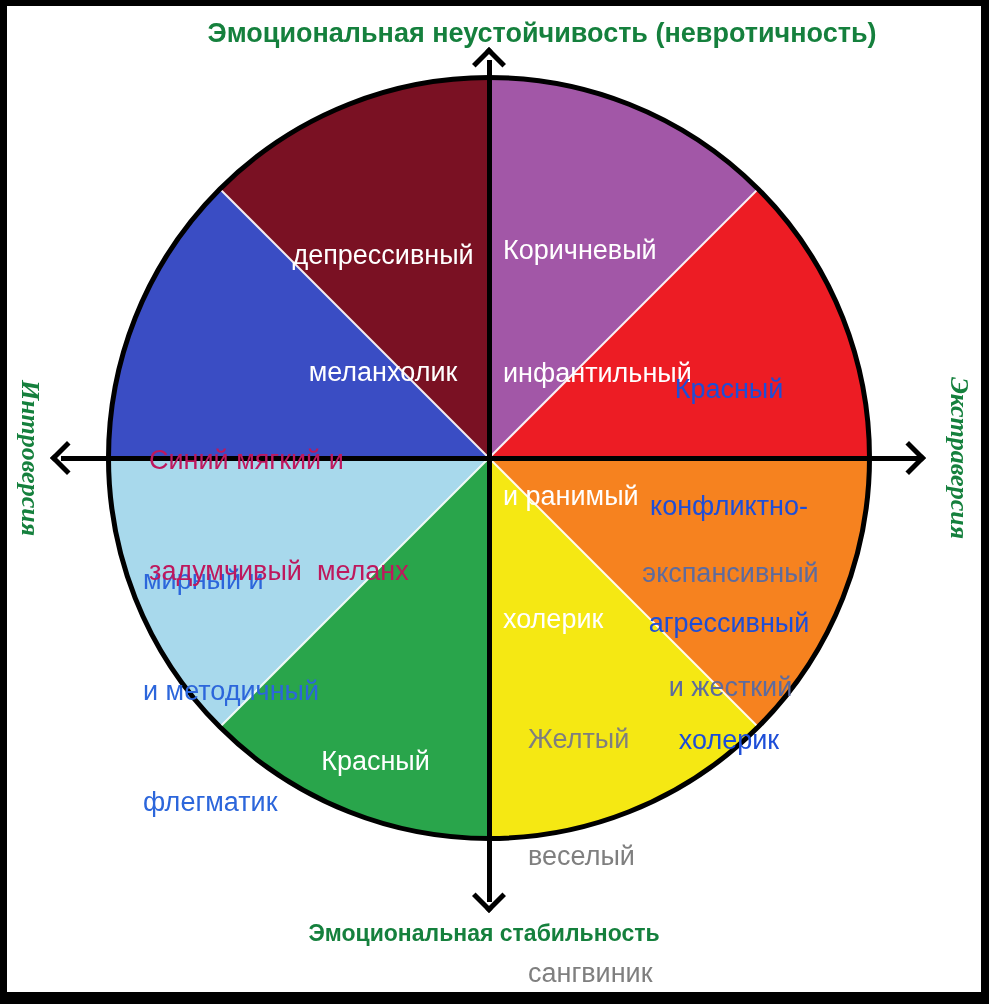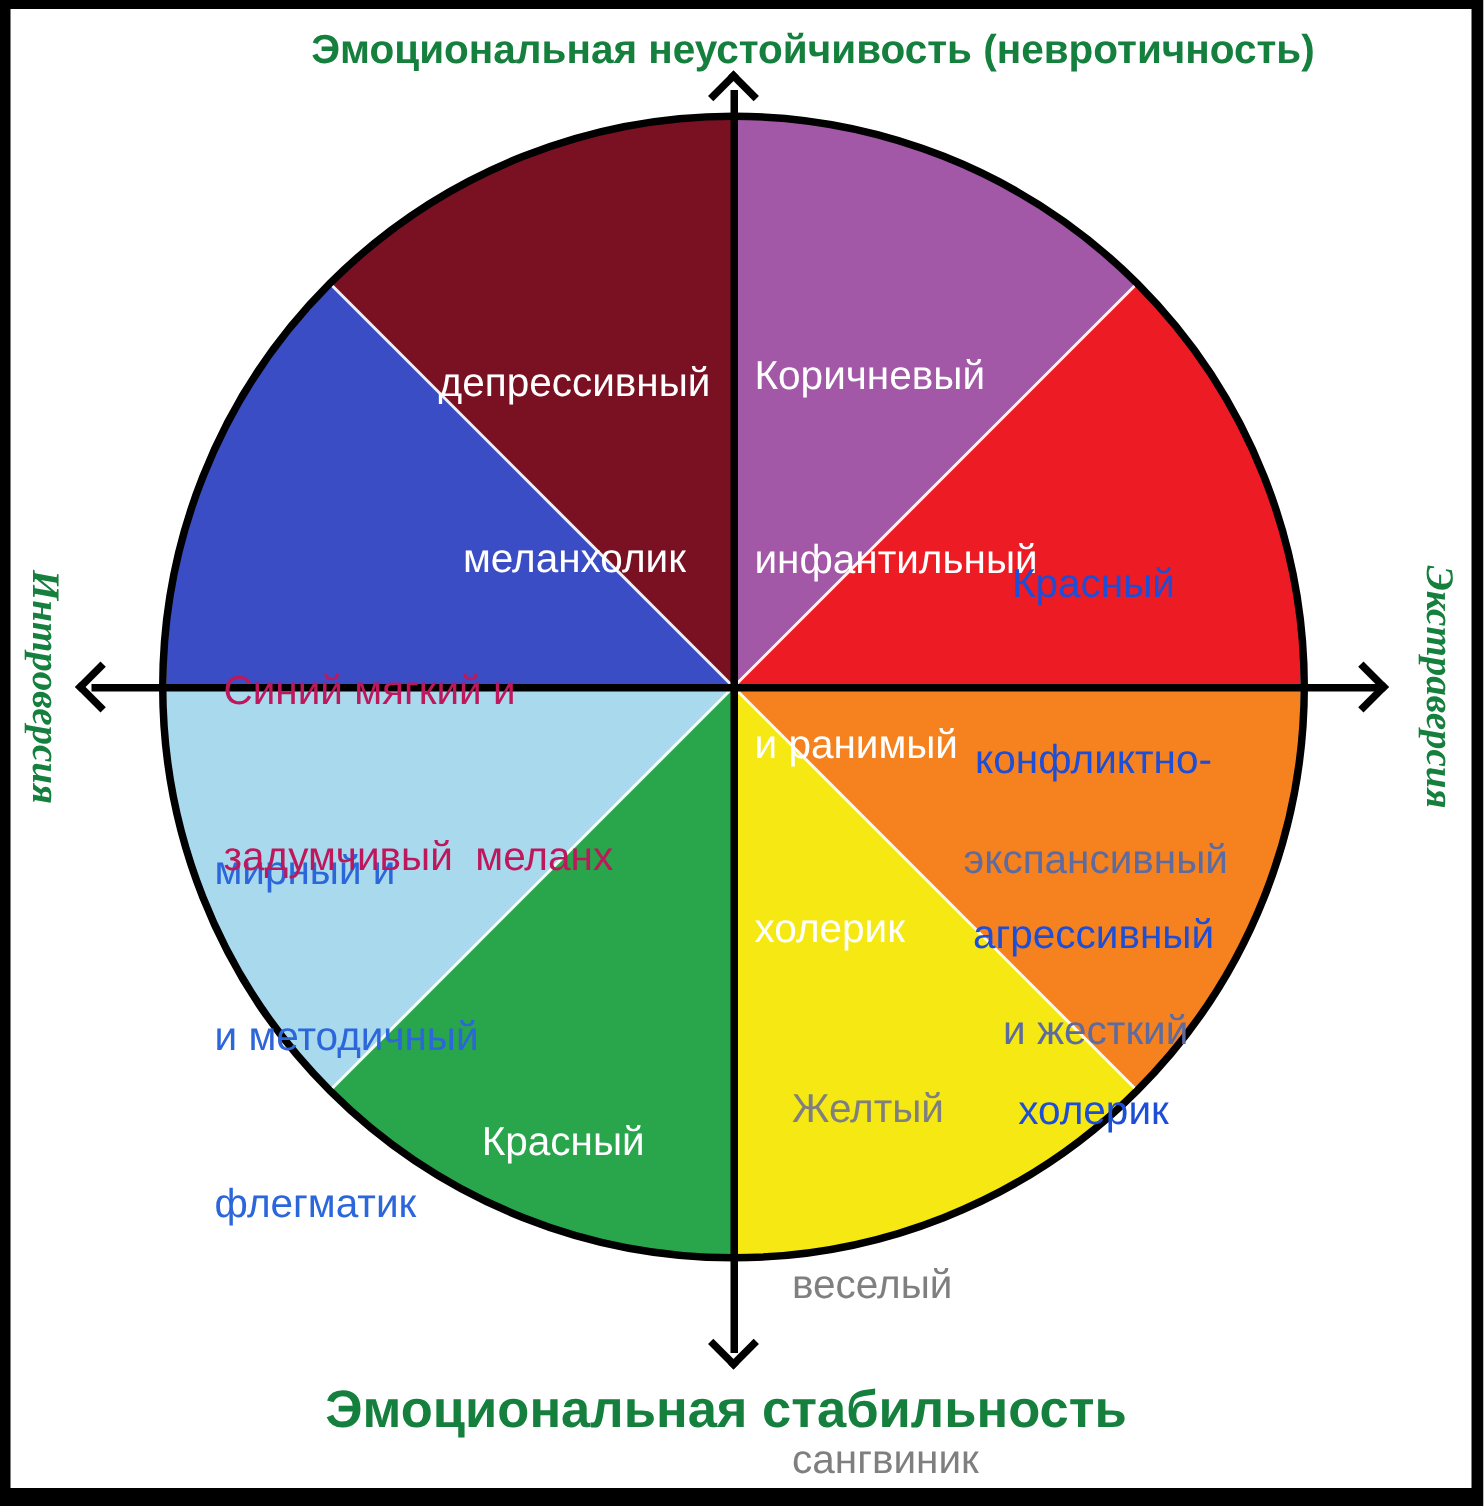--- a/index.html
+++ b/index.html
@@ -69,21 +69,21 @@
   .axis-top {
     top: 12px; left: 50%;
     transform: translateX(-50%);
     margin-left: 48px;
     font-size: 27px;
   }
   .axis-bottom {
     top: 914px; left: 50%;
     transform: translateX(-50%);
     margin-left: -10px;
-    font-size: 35px;
+    font-size: 23px;
   }
   .axis-side {
     font-family: "Liberation Serif", serif;
     font-style: italic;
     font-size: 26px;
     writing-mode: vertical-rl;
     top: 452px;
     transform: translateY(-50%);
   }
   .axis-left  { left: 8px; }

